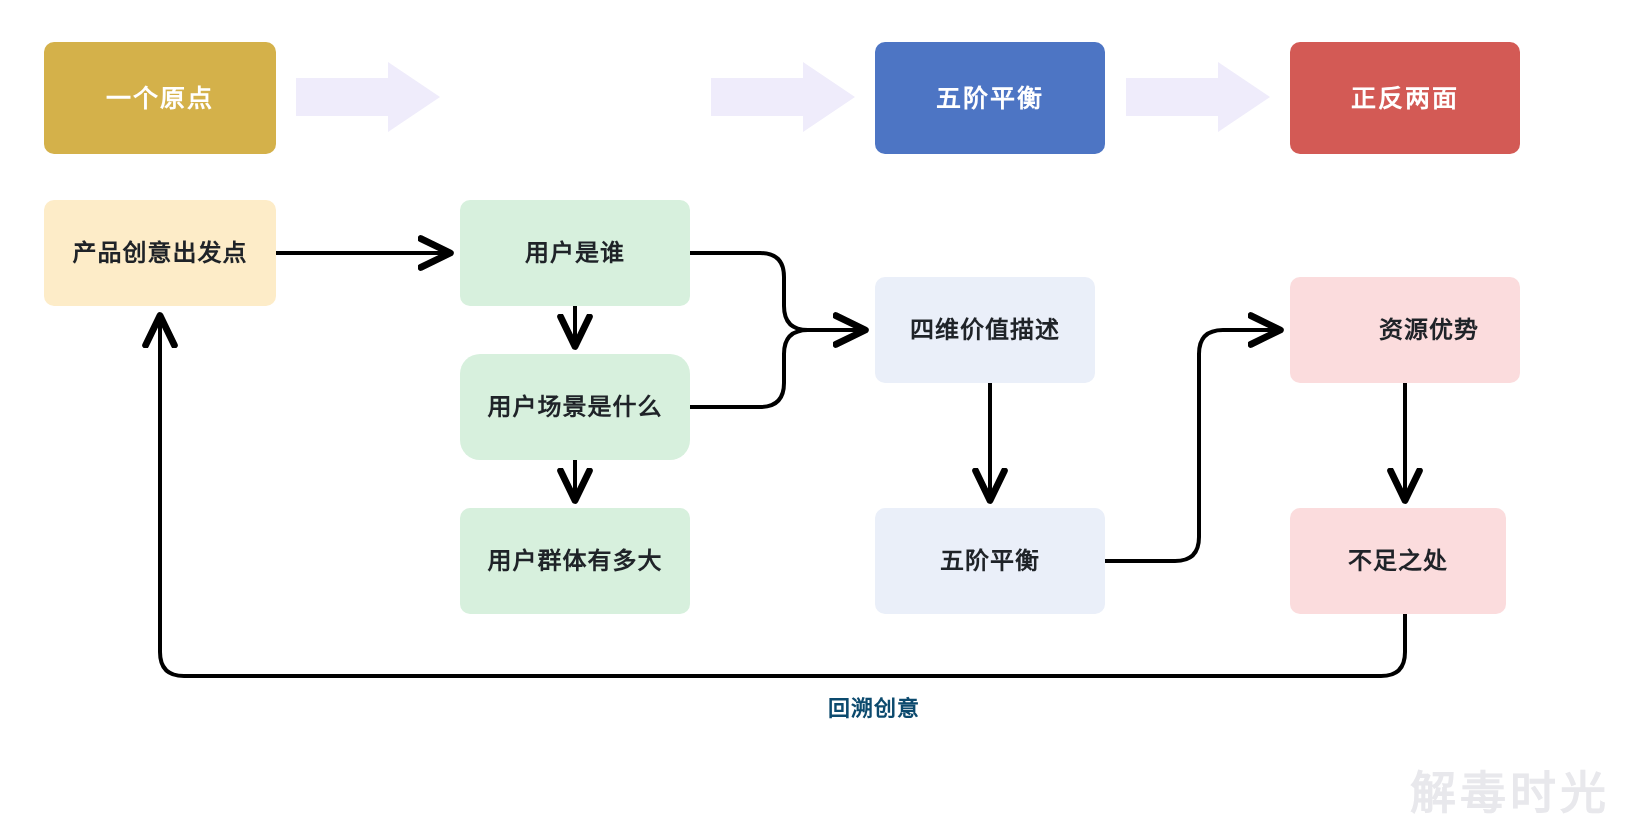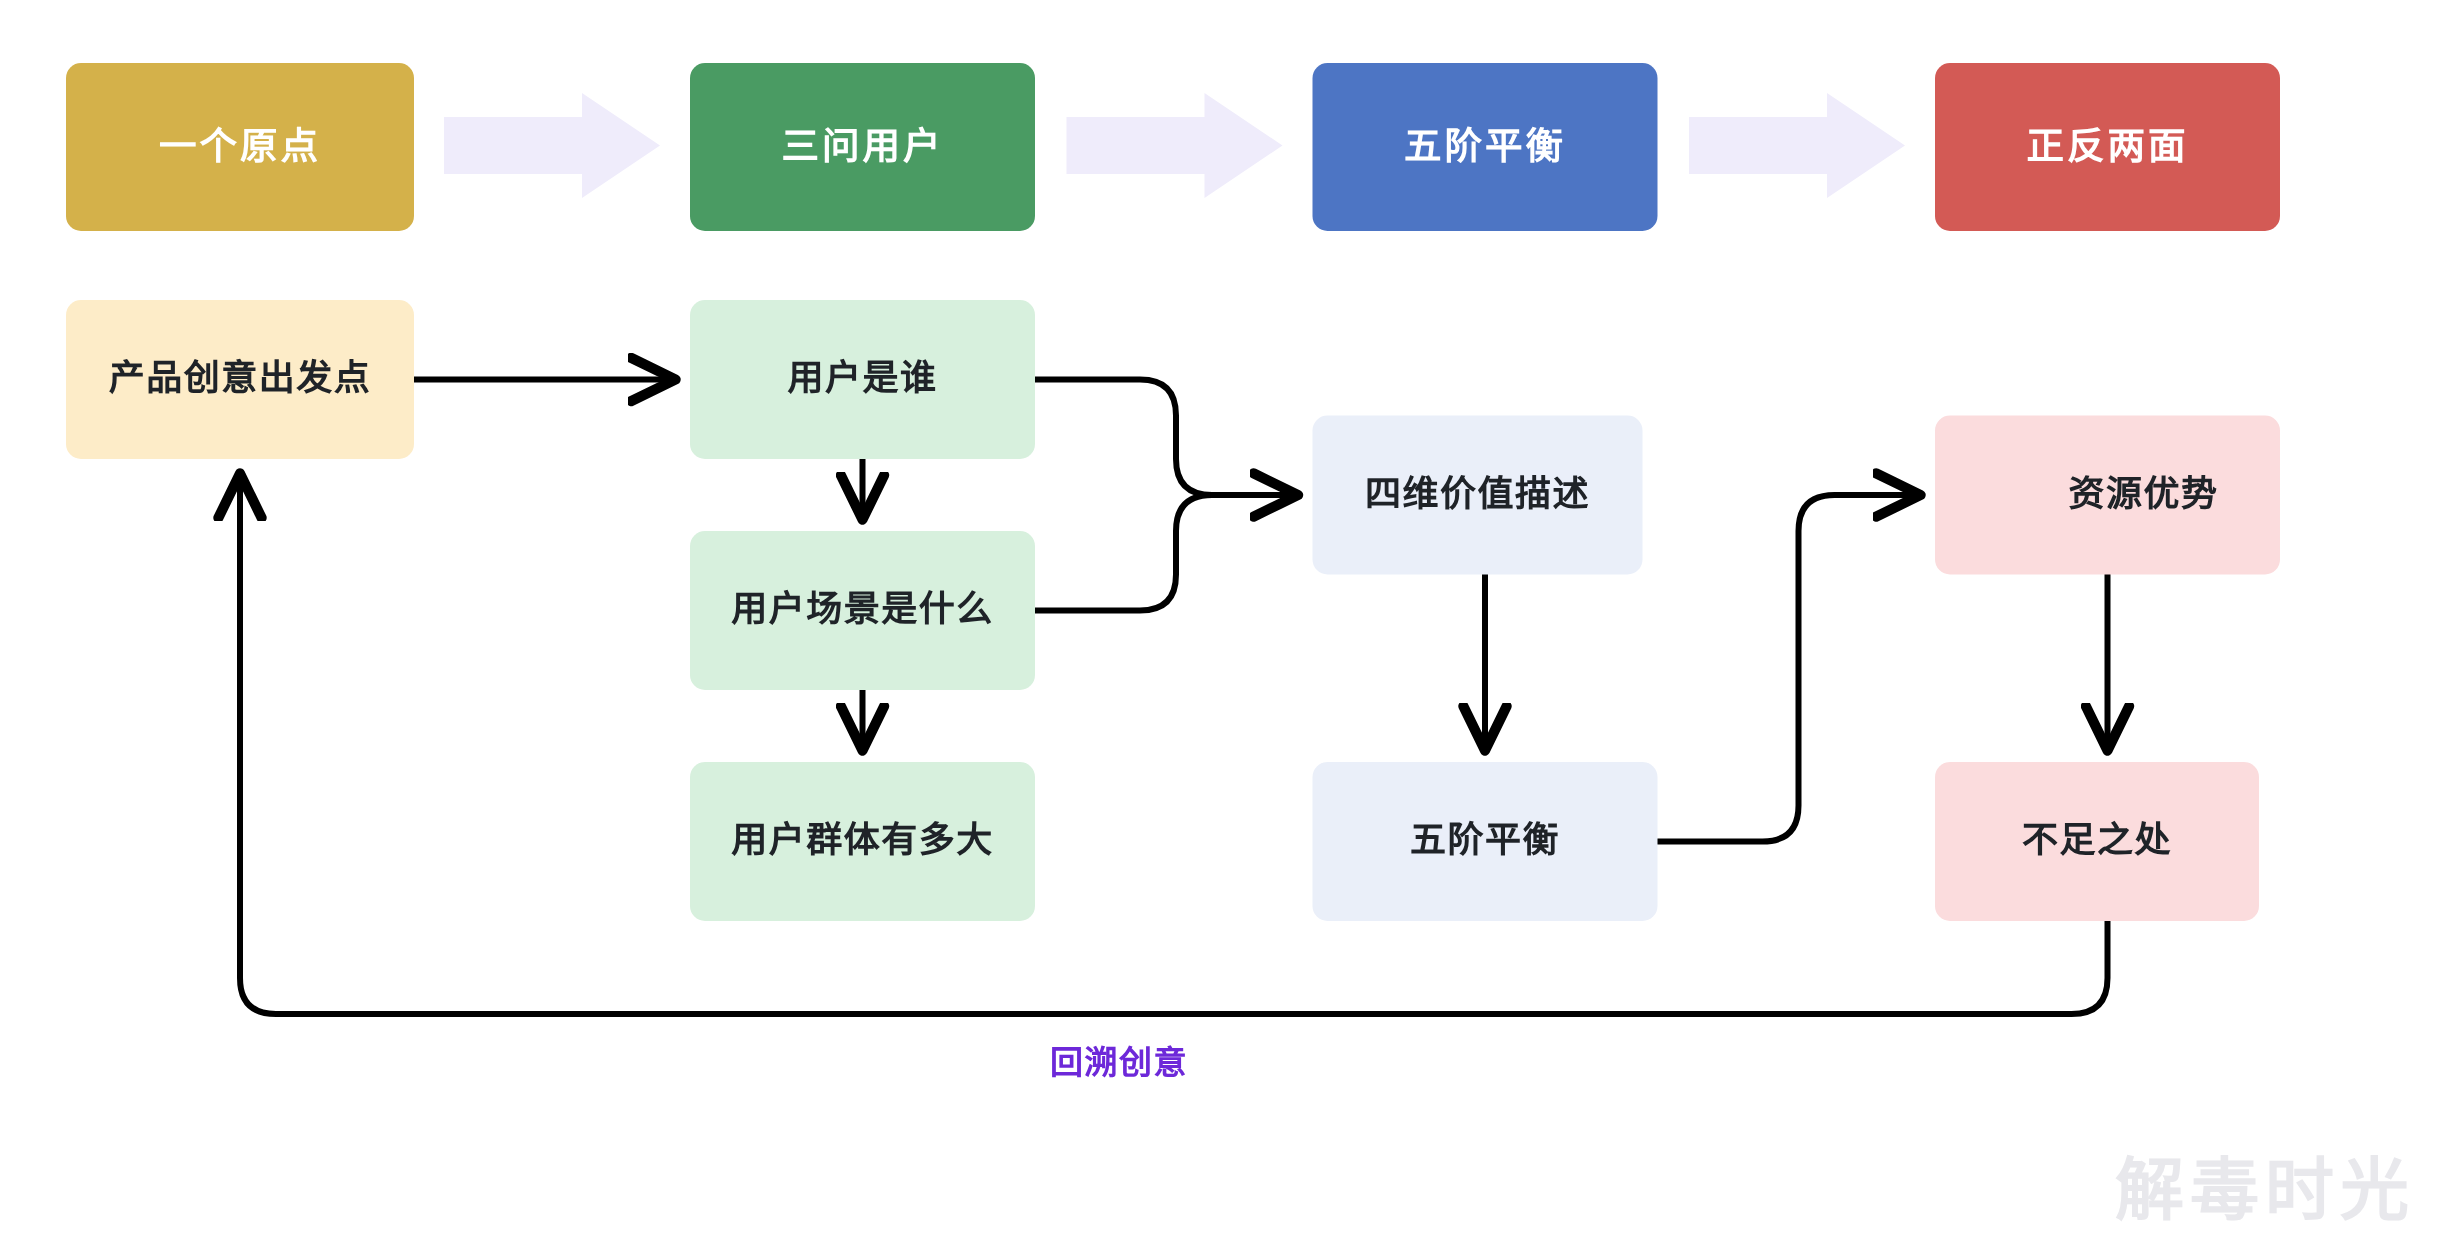--- a/index.html
+++ b/index.html
@@ -52,37 +52,37 @@
   .stage-pros     { left: 1290px; top: 42px;  width: 230px; background: #d35a55; }
 
   
   .body-node {
     font-size: 24px;
     color: #1f2328;
     height: 106px;
   }
   .n-idea     { left: 44px;   top: 200px; width: 232px; background: #fdecc8; }
   .n-who      { left: 460px;  top: 200px; width: 230px; background: #d7f0dd; }
-  .n-scene    { left: 460px;  top: 354px; width: 230px; background: #d7f0dd; }
+  .n-scene    { left: 460px;  top: 354px; width: 230px; background: #d7f0dd; border-radius: 20px; }
   .n-size     { left: 460px;  top: 508px; width: 230px; background: #d7f0dd; }
   .n-value    { left: 875px;  top: 277px; width: 220px; background: #eaeff9; }
   .n-balance  { left: 875px;  top: 508px; width: 230px; background: #eaeff9; }
   .n-res      { left: 1290px; top: 277px; width: 230px; background: #fbdcdd; padding-left: 48px; }
   .n-gap      { left: 1290px; top: 508px; width: 216px; background: #fbdcdd; }
 
   
   .loop-label {
     position: absolute;
     left: 700px;
     top: 690px;
     width: 220px;
-    text-align: left;
+    text-align: right;
     font-size: 22px;
     font-weight: bold;
-    color: #6d28d9;
+    color: #0c4a6e;
     letter-spacing: 1px;
     z-index: 4;
   }
 
   
   .watermark {
     position: absolute;
     right: 30px;
     bottom: 18px;
     font-size: 46px;
@@ -134,21 +134,20 @@
 
       <path d="M1105,561 L1175,561 Q1199,561 1199,537 L1199,354 Q1199,330 1223,330 L1278,330" marker-end="url(#arrowhead)"></path>
 
       <path d="M1405,383 L1405,498" marker-end="url(#arrowhead)"></path>
 
       <path d="M1405,614 L1405,652 Q1405,676 1381,676 L184,676 Q160,676 160,652 L160,318" marker-end="url(#arrowhead-up)"></path>
     </g>
   </svg>
 
   <div class="node stage stage-origin">一个原点</div>
-  <div class="node stage stage-ask">三问用户</div>
   <div class="node stage stage-dim">五阶平衡</div>
   <div class="node stage stage-pros">正反两面</div>
 
   <div class="node body-node n-idea">产品创意出发点</div>
   <div class="node body-node n-who">用户是谁</div>
   <div class="node body-node n-scene">用户场景是什么</div>
   <div class="node body-node n-size">用户群体有多大</div>
   <div class="node body-node n-value">四维价值描述</div>
   <div class="node body-node n-balance">五阶平衡</div>
   <div class="node body-node n-res">资源优势</div>

